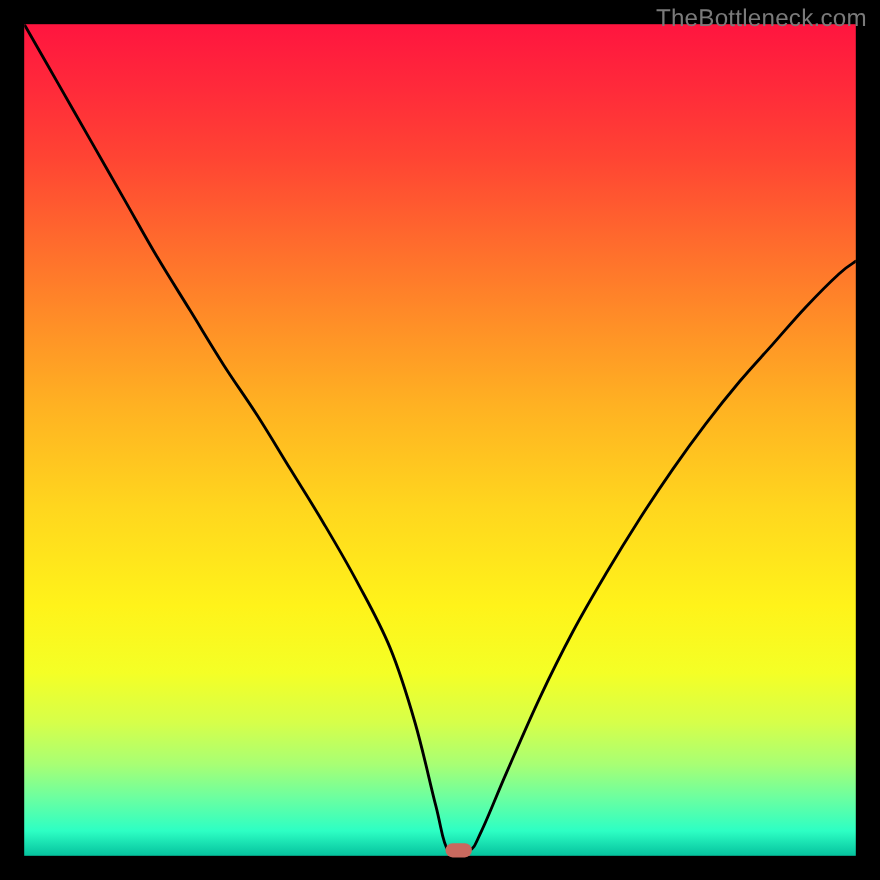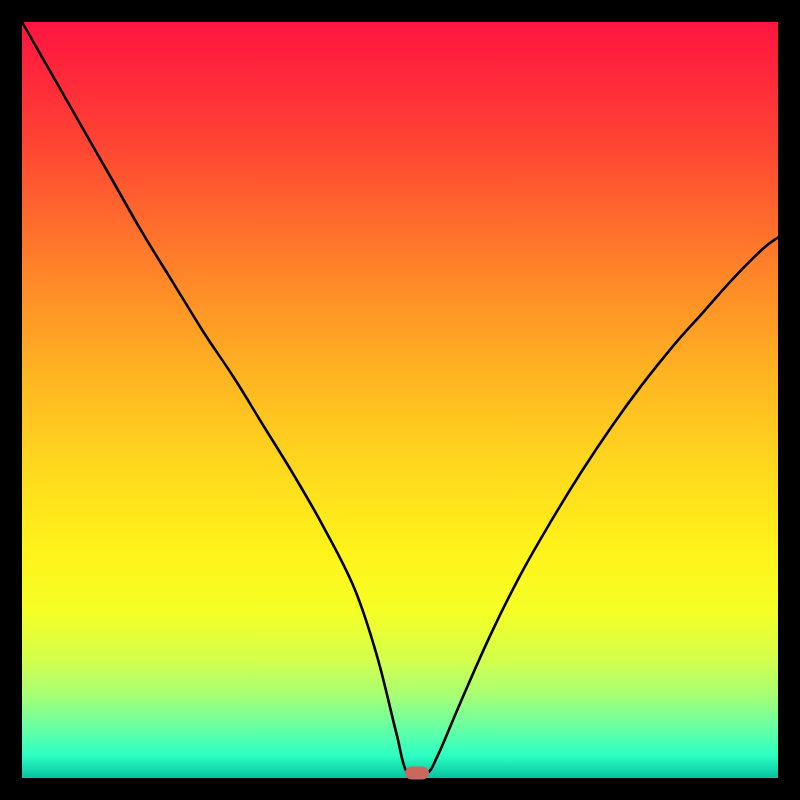--- a/index.html
+++ b/index.html
@@ -65,20 +65,21 @@
     background: #c9695e;
     border-radius: 7px;
     transform: translate(-50%, -50%);
     z-index: 4;
   }
 </style>
 </head>
 <body>
 
 <div class="frame">
+  <div class="watermark">TheBottleneck.com</div>
 
   <div class="plot">
     <svg class="curve" viewBox="0 0 756 756" preserveAspectRatio="none">
       <path d="M 0.00 0.00 C 5.44 9.53, 19.35 33.87, 30.24 52.92 C 41.13 71.97, 49.59 86.79, 60.48 105.84 C 71.37 124.89, 79.83 139.71, 90.72 158.76 C 101.61 177.81, 110.07 193.31, 120.96 211.68 C 131.85 230.05, 140.31 243.13, 151.20 260.82 C 162.09 278.51, 170.55 292.95, 181.44 309.96 C 192.33 326.97, 200.79 338.31, 211.68 355.32 C 222.57 372.33, 231.03 386.77, 241.92 404.46 C 252.81 422.15, 261.27 435.23, 272.16 453.60 C 283.05 471.97, 291.51 486.11, 302.40 506.52 C 313.29 526.93, 323.11 543.87, 332.64 567.00 C 342.17 590.13, 347.84 609.18, 355.32 635.04 C 362.80 660.90, 368.78 689.68, 374.22 710.64 C 379.66 731.60, 380.12 744.12, 385.56 751.46 C 391.00 758.81, 399.02 754.73, 404.46 751.46 C 409.90 748.20, 409.68 746.11, 415.80 733.32 C 421.92 720.53, 428.95 702.17, 438.48 680.40 C 448.01 658.63, 457.83 635.49, 468.72 612.36 C 479.61 589.23, 488.07 572.29, 498.96 551.88 C 509.85 531.47, 518.31 517.33, 529.20 498.96 C 540.09 480.59, 548.55 466.83, 559.44 449.82 C 570.33 432.81, 578.79 420.11, 589.68 404.46 C 600.57 388.81, 609.03 377.17, 619.92 362.88 C 630.81 348.59, 639.27 338.01, 650.16 325.08 C 661.05 312.15, 669.51 303.31, 680.40 291.06 C 691.29 278.81, 699.75 268.61, 710.64 257.04 C 721.53 245.47, 732.72 234.28, 740.88 226.80 C 749.04 219.32, 753.28 217.50, 756.00 215.46" fill="none" stroke="#000" stroke-width="2.6" stroke-linecap="round" stroke-linejoin="round"></path>
     </svg>
     <div class="marker" style="left: 394.632px; top: 751.464px;"></div>
   </div>
 </div>
 
 </body></html>

